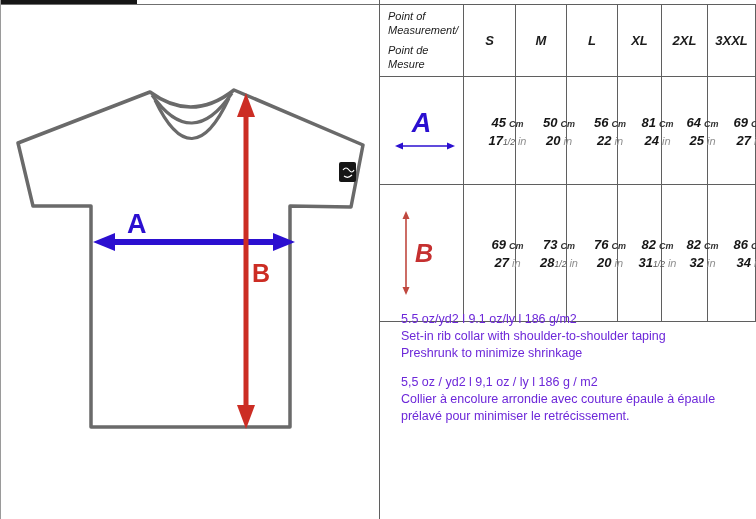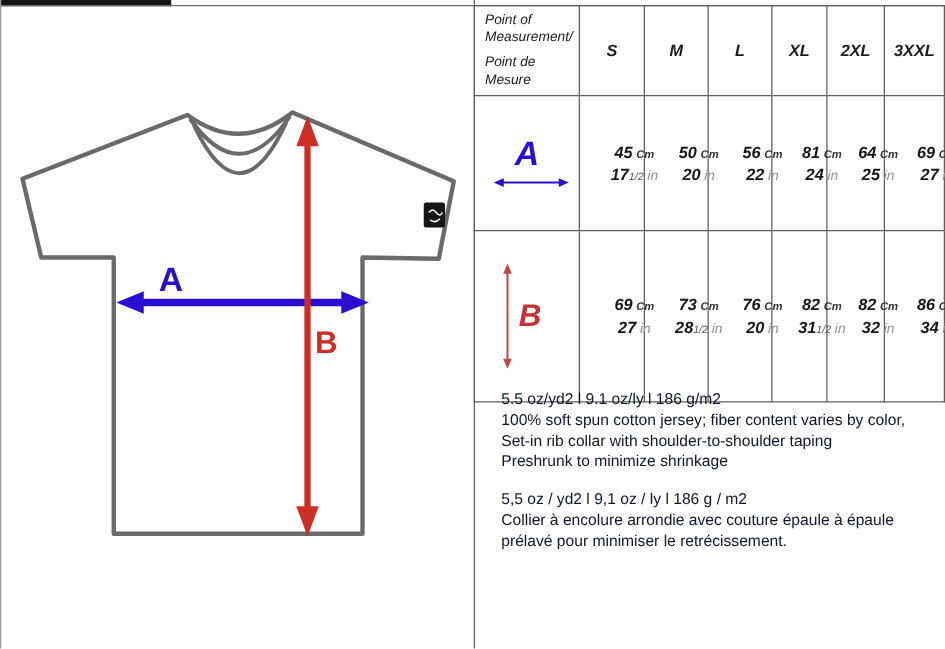--- a/index.html
+++ b/index.html
@@ -38,21 +38,21 @@
   .label-b { color: #c53030; font-weight: bold; font-size: 25px; }
 
   .cell-vals { display: flex; flex-direction: column; justify-content: center; align-items: center; height: 100%; margin-left: 36px; }
   .val-line { white-space: nowrap; }
   .num { font-weight: bold; font-size: 13px; color: #161616; }
   .frac { font-size: 8.5px; color: #555; }
   .unit-cm { font-size: 9px; font-weight: bold; color: #333; margin-left: 3px; }
   .unit-in { font-size: 11px; color: #909090; margin-left: 3px; }
 
   
-  .descriptions { position: absolute; left: 401px; top: 311px; width: 354px; color: #0f172a; }
+  .descriptions { position: absolute; left: 401px; top: 311px; width: 354px; color: #6d28d9; }
   .desc-line { font-size: 12.5px; line-height: 16.8px; white-space: nowrap; }
   .desc-block + .desc-block { margin-top: 13px; }
 </style>
 </head>
 <body>
 
 <div class="screen">
 
   <div class="top-black-bar"></div>
   <div class="top-line"></div>
@@ -205,21 +205,20 @@
         <div class="val-line"><span class="num">34</span><span class="frac"></span><span class="unit-in">in</span></div>
       </div>
           </td>
     </tr>
   </tbody>
     </table>
 
   <div class="descriptions">
     <div class="desc-block">
       <div class="desc-line">5.5 oz/yd2 l 9.1 oz/ly l 186 g/m2</div>
-      <div class="desc-line">100% soft spun cotton jersey; fiber content varies by color,</div>
       <div class="desc-line">Set-in rib collar with shoulder-to-shoulder taping</div>
       <div class="desc-line">Preshrunk to minimize shrinkage</div>
     </div>
     <div class="desc-block">
       <div class="desc-line">5,5 oz / yd2 l 9,1 oz / ly l 186 g / m2</div>
       <div class="desc-line">Collier à encolure arrondie avec couture épaule à épaule</div>
       <div class="desc-line">prélavé pour minimiser le retrécissement.</div>
     </div>
   </div>
 

